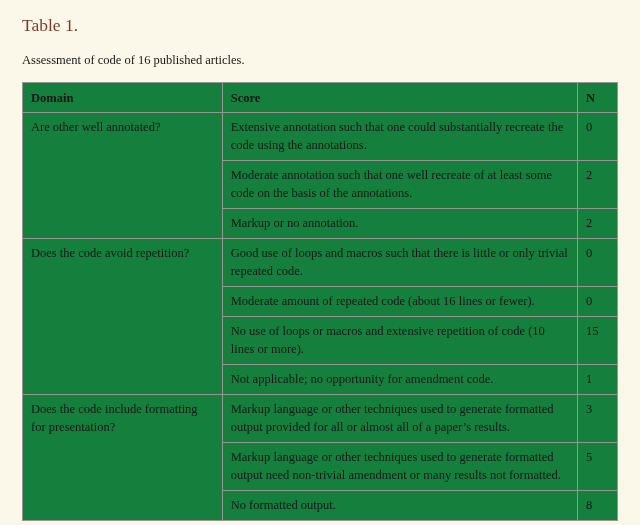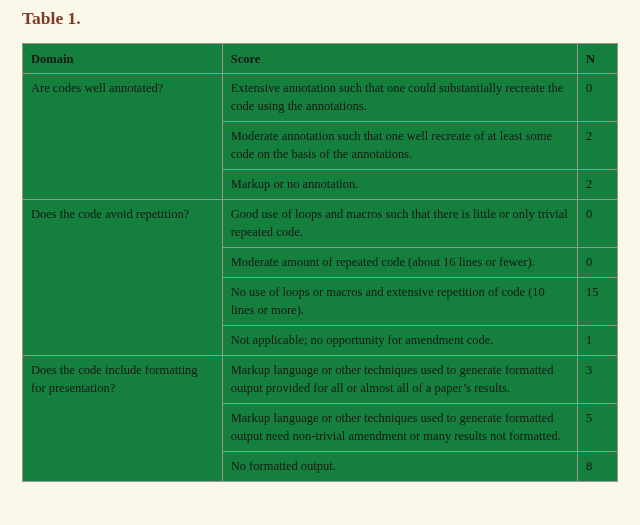--- a/index.html
+++ b/index.html
@@ -19,22 +19,22 @@
     font-family: "Liberation Serif", serif;
     color: var(--text-color);
     overflow: hidden;
   }
   .container {
     padding: 6px 22px 0 22px;
   }
   .table-title {
     color: var(--title-color);
     font-size: 17.5px;
-    font-weight: bold;
-    margin: 1px 0 0 0;
+    font-weight: normal;
+    margin: 8px 0 0 0;
     line-height: 22px;
   }
   .table-caption {
     font-size: 12.5px;
     margin-top: 16px;
     line-height: 16px;
   }
   table.data-table {
     margin-top: 14px;
     width: 596px;
@@ -62,37 +62,38 @@
   .col-score  { width: 356px; }
   .col-n      { width: 40px; }
 </style>
 </head>
 <body>
 
 <div class="container">
 
   <h3 class="table-title">Table 1.</h3>
 
+  <div class="table-caption">Assessment of code of 16 published articles.</div>
 
   <table class="data-table">
     <colgroup>
       <col class="col-domain">
       <col class="col-score">
       <col class="col-n">
     </colgroup>
     <thead>
       <tr>
         <th>Domain</th>
         <th>Score</th>
         <th>N</th>
       </tr>
     </thead>
     <tbody>
         <tr>
-          <td class="domain-cell" rowspan="3">Are codes well annotated?</td>
+          <td class="domain-cell" rowspan="3">Are other well annotated?</td>
           <td class="score-cell">Extensive annotation such that one could substantially recreate the code using the annotations.</td>
           <td class="n-cell">0</td>
         </tr>
         <tr>
           <td class="score-cell">Moderate annotation such that one well recreate of at least some code on the basis of the annotations.</td>
           <td class="n-cell">2</td>
         </tr>
         <tr>
           <td class="score-cell">Markup or no annotation.</td>
           <td class="n-cell">2</td>

